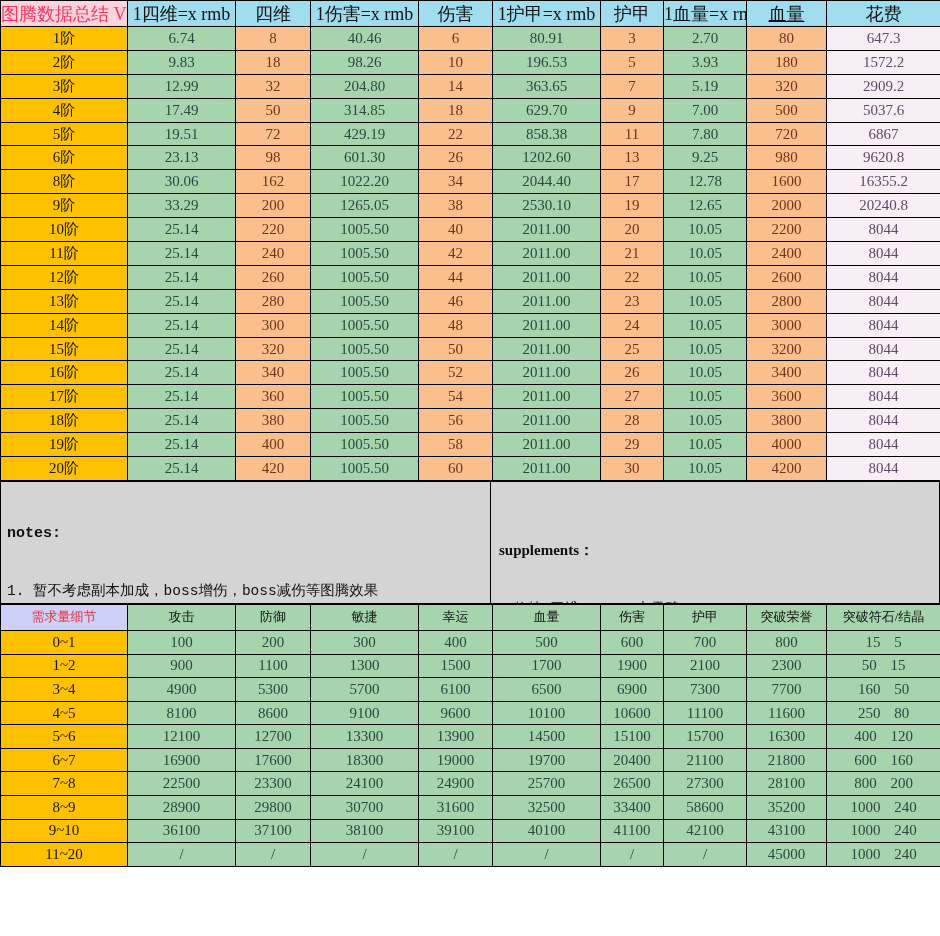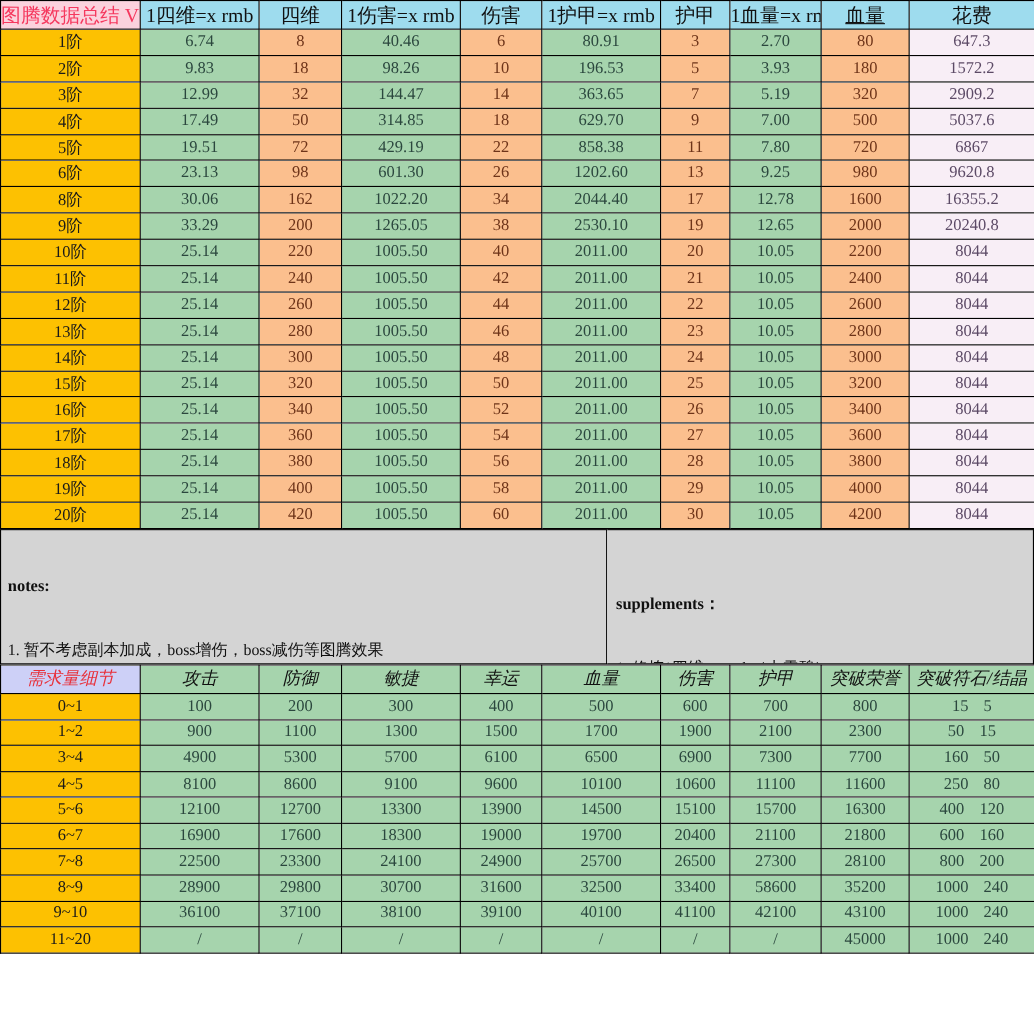--- a/index.html
+++ b/index.html
@@ -15,25 +15,25 @@
   .h-underline{text-decoration:underline;}
   .rowlabel{background:#fdc101;color:#1a1a1a;}
   .c-green{background:#a6d4ad;color:#2b473e;}
   .c-orange{background:#fbbf8e;color:#6e3419;}
   .c-cost{background:#f8eef6;color:#5c4a66;}
   
   #notes-strip{display:flex;width:940px;height:123px;box-sizing:border-box;}
   .note-box{background:#d4d4d4;border:1px solid #000;box-sizing:border-box;
             font-size:14.5px;line-height:19.5px;text-align:left;color:#101010;
             white-space:pre-wrap;overflow:hidden;}
-  #notes-box{width:552px;padding:3px 4px 0 6px;}
+  #notes-box{width:491px;padding:3px 4px 0 6px;font-family:Liberation Mono, monospace;}
   #supp-box{flex:1;padding:20px 20px 0 8px;border-left:none;}
   .note-heading{font-weight:bold;font-size:15px;}
   
-  #demand-table thead td{height:25px;background:#a6d4ad;font-size:16px;font-style:italic;}
+  #demand-table thead td{height:25px;background:#a6d4ad;font-size:13px;}
   #demand-table tbody td{height:22.6px;}
   .htitle-lav{background:#cdd0f7 !important;color:#e8303a;}
   .c-green2{background:#a6d4ad;color:#2b473e;}
   .c-gem{word-spacing:10px;}
 </style>
 </head>
 <body>
 
 <div id="page">
 
@@ -86,21 +86,21 @@
           <td class="c-green">196.53</td>
           <td class="c-orange">5</td>
           <td class="c-green">3.93</td>
           <td class="c-orange">180</td>
           <td class="c-cost">1572.2</td>
         </tr>
         <tr>
           <td class="rowlabel">3阶</td>
           <td class="c-green">12.99</td>
           <td class="c-orange">32</td>
-          <td class="c-green">144.47</td>
+          <td class="c-green">204.80</td>
           <td class="c-orange">14</td>
           <td class="c-green">363.65</td>
           <td class="c-orange">7</td>
           <td class="c-green">5.19</td>
           <td class="c-orange">320</td>
           <td class="c-cost">2909.2</td>
         </tr>
         <tr>
           <td class="rowlabel">4阶</td>
           <td class="c-green">17.49</td>

